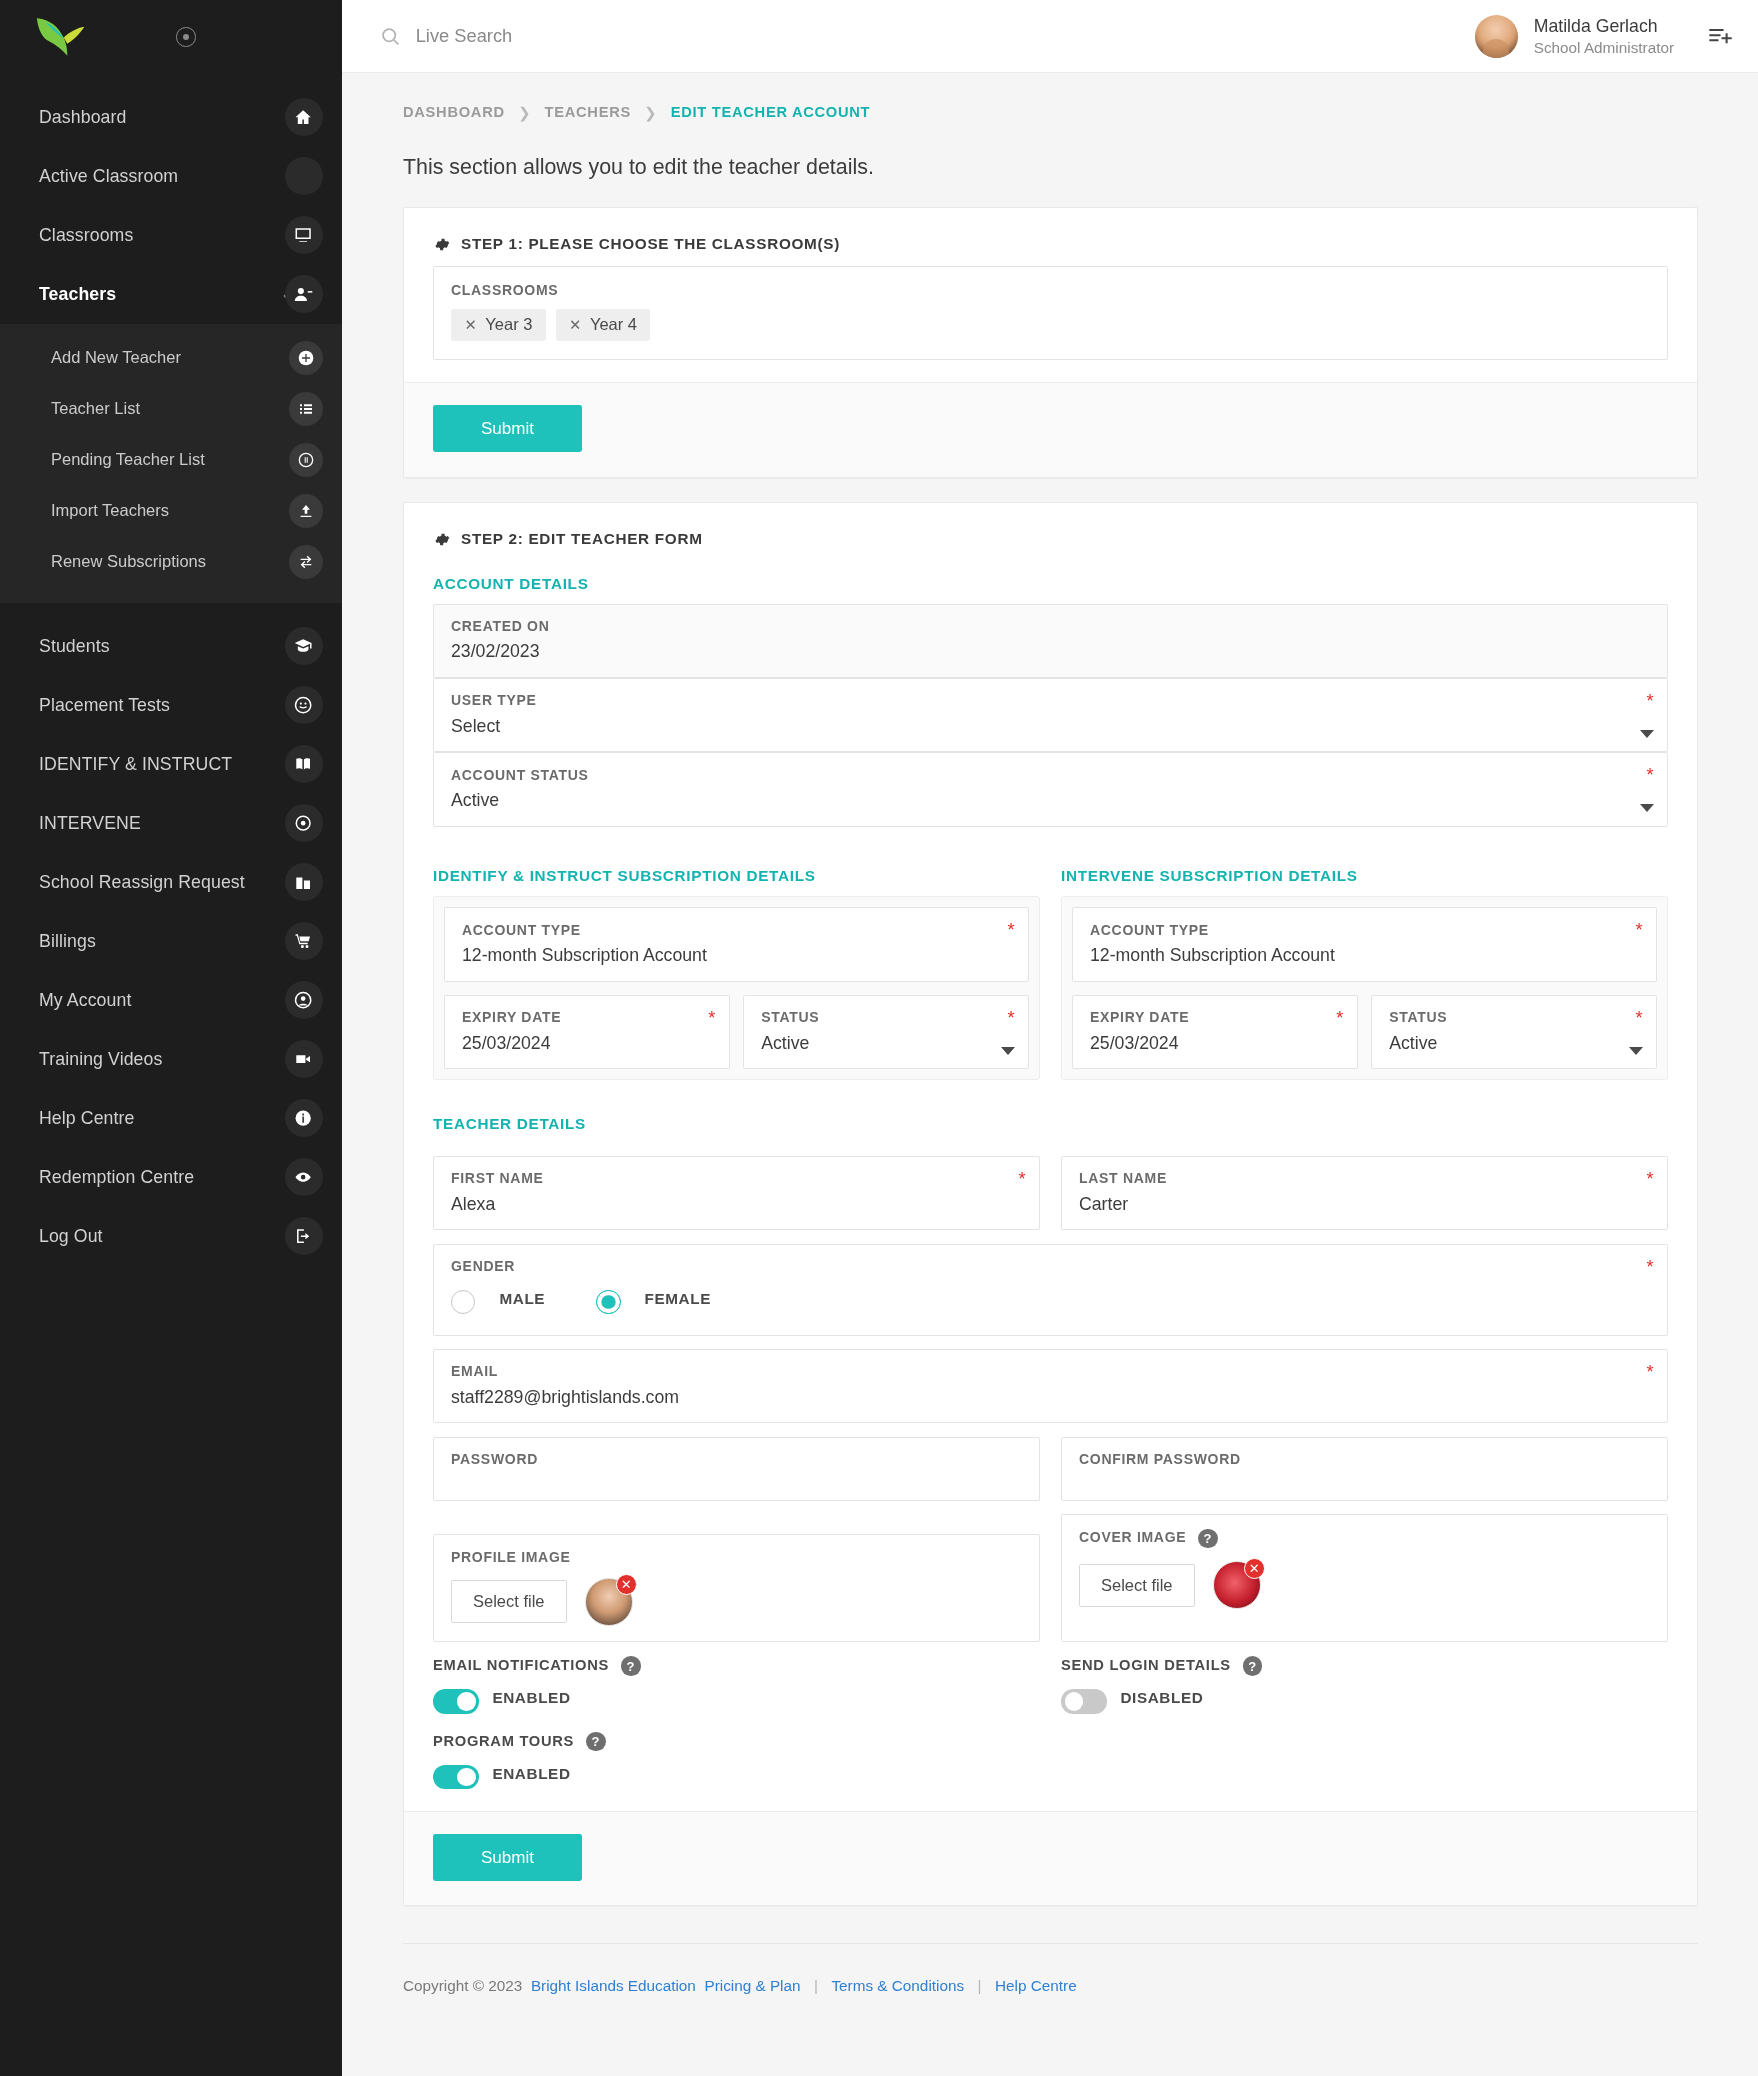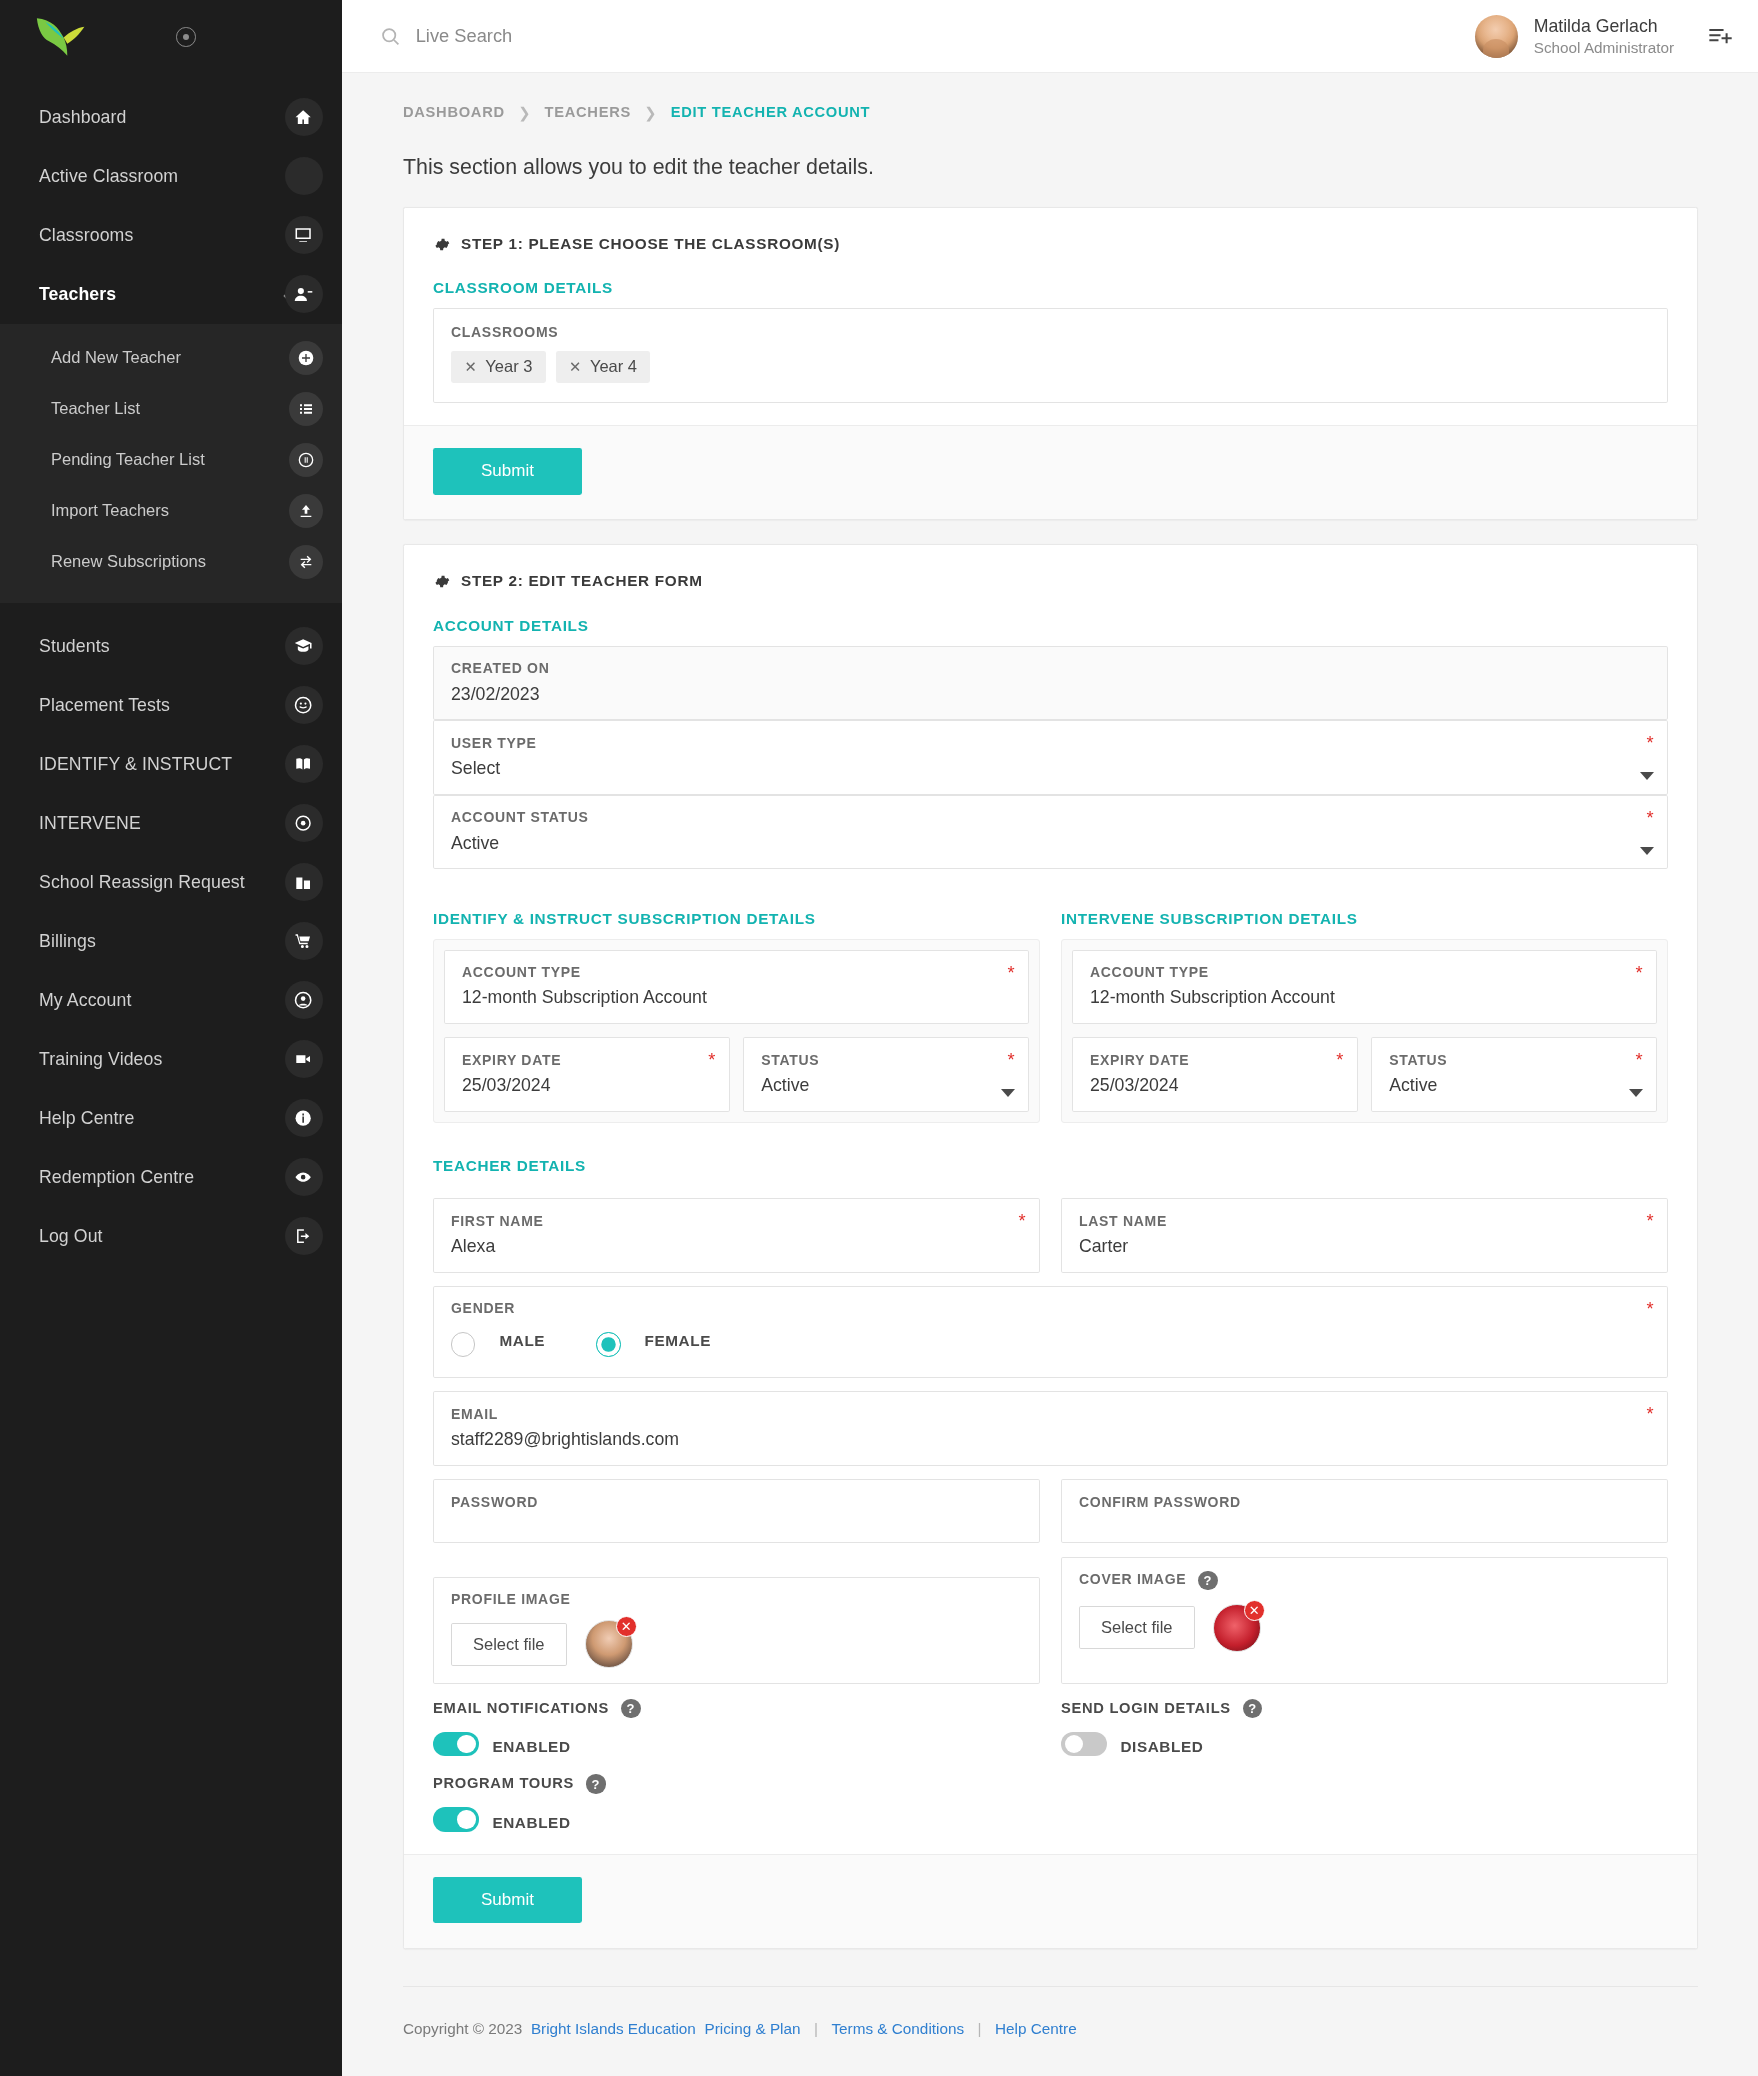--- a/index.html
+++ b/index.html
@@ -249,21 +249,21 @@
   }
 
   .help-dot {
     display: inline-flex; align-items: center; justify-content: center;
     width: 19.5px; height: 19.5px; border-radius: 50%;
     background: #6f6f6f; color: #fff; font-size: 13px; font-weight: bold;
     margin-left: 7.3px; vertical-align: middle;
   }
   .settings-grid { display: grid; grid-template-columns: 1fr 1fr; gap: 18.3px 21px; padding: 8.6px 29px 6.1px; }
   .setting-label { font-size: 14.7px; font-weight: bold; letter-spacing: 0.7px; color: #4a4a4a; }
-  .toggle-row { display: flex; align-items: flex-end; gap: 13.4px; margin-top: 13.4px; }
+  .toggle-row { display: flex; align-items: flex-start; gap: 13.4px; margin-top: 13.4px; }
   .toggle {
     width: 46px; height: 24.4px; border-radius: 12.2px; background: #c9c9c9; position: relative;
   }
   .toggle.on { background: #1ec2bb; }
   .toggle i {
     position: absolute; top: 3.1px; left: 3.7px; width: 18.3px; height: 18.3px;
     border-radius: 50%; background: #fff; display:block;
   }
   .toggle.on i { left: 24.4px; }
   .toggle-text { font-size: 15.3px; color: #4a4a4a; letter-spacing: 0.6px; font-weight: bold; }
@@ -520,21 +520,20 @@
 
     <div class="page-desc">This section allows you to edit the teacher details.</div>
 
     <section class="card">
       <div class="card-header">
         <svg class="gear" viewBox="0 0 24 24">
           <path d="M12 8a4 4 0 100 8 4 4 0 100-8zm9 4l2-1.6-2-3.4-2.4 1a7.7 7.7 0 00-2-1.2L16.2 4h-4l-.4 2.8c-.7.3-1.4.7-2 1.2l-2.4-1-2 3.4L5.4 12 3.4 13.6l2 3.4 2.4-1c.6.5 1.3.9 2 1.2L10.2 20h4l.4-2.8c.7-.3 1.4-.7 2-1.2l2.4 1 2-3.4z"></path>
         </svg>
         <span>STEP 1: PLEASE CHOOSE THE CLASSROOM(S)</span>
       </div>
-      <div class="section-title">CLASSROOM DETAILS</div>
       <div class="card-body">
         <div class="chips-box">
           <div class="field-label">CLASSROOMS</div>
           <div class="chips">
             <span class="chip">
               <span class="x">✕</span>
               <span>Year 3</span>
             </span>
             <span class="chip">
               <span class="x">✕</span>

